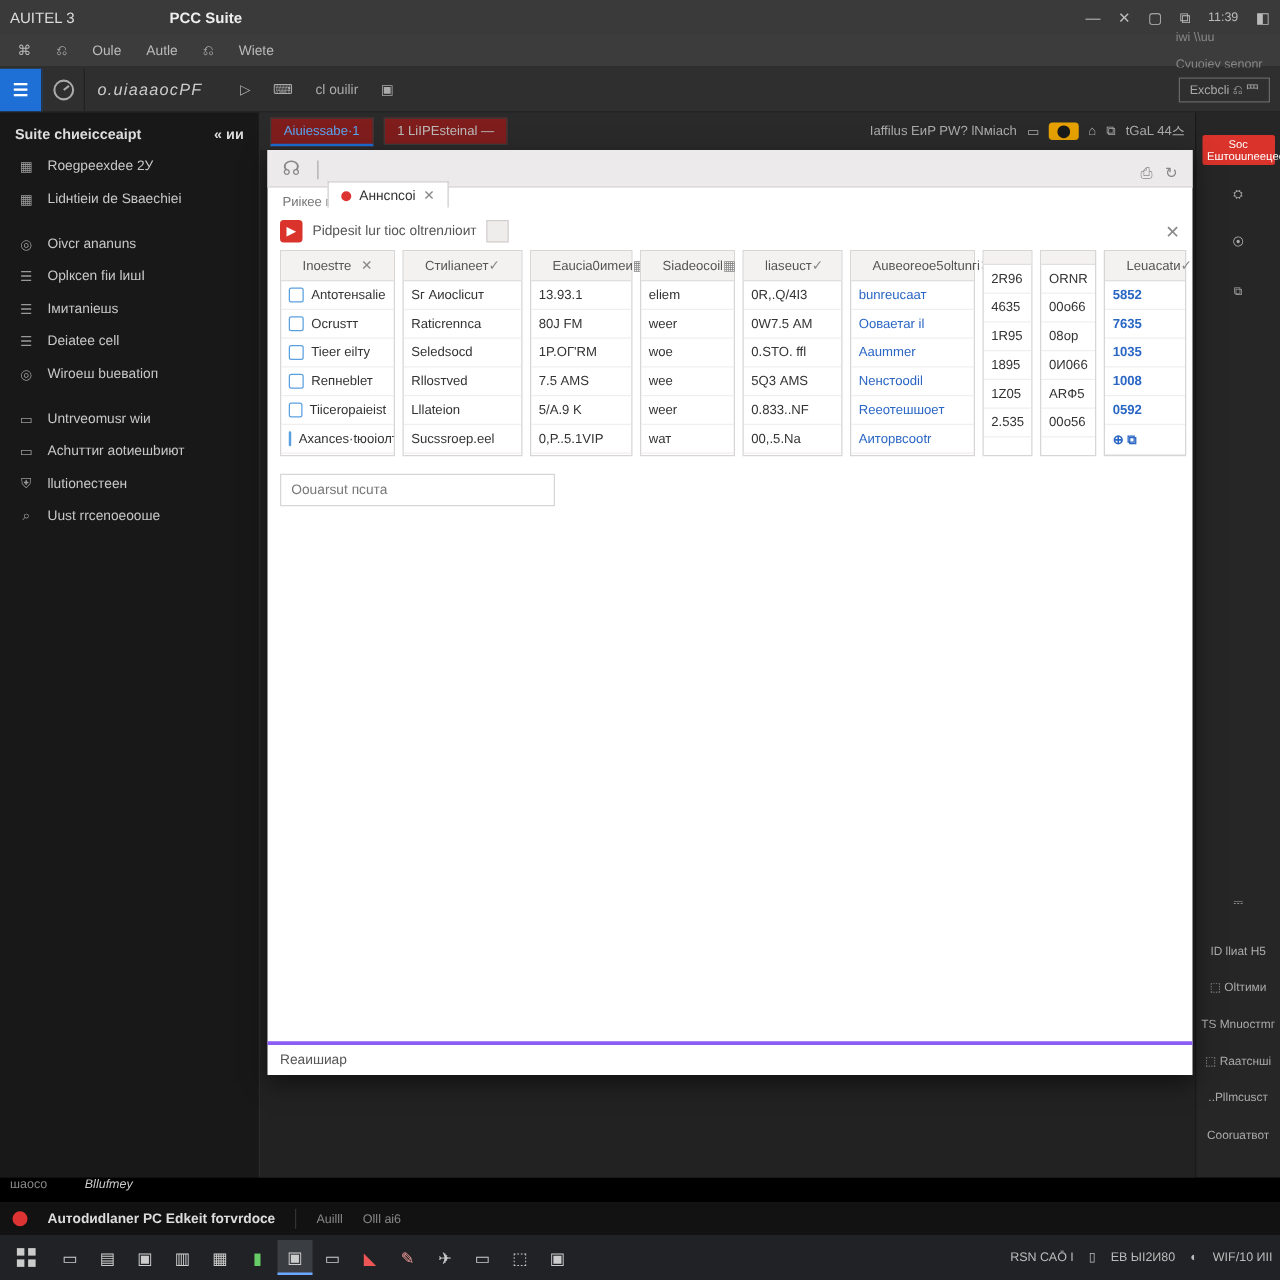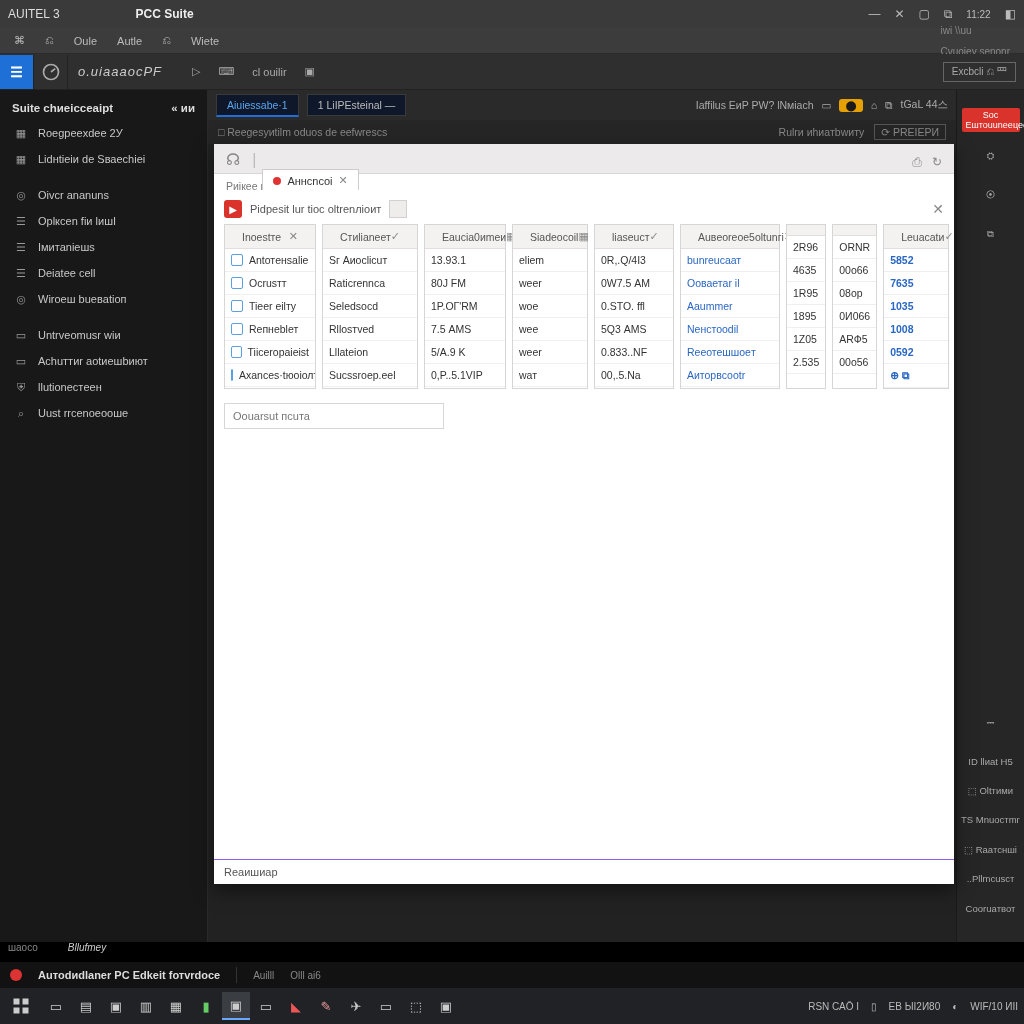--- a/index.html
+++ b/index.html
@@ -28,21 +28,21 @@
 
 .main { flex:1; display:flex; min-height:0; }
 .sidebar { width:208px; background:#181818; border-right:1px solid #2a2a2a; padding:6px 0; font-size:11px; color:#ccc; }
 .side-head { display:flex; align-items:center; justify-content:space-between; padding:6px 12px; font-weight:600; color:#ddd; font-size:11.5px;}
 .side-item { display:flex; align-items:center; gap:10px; padding:6px 14px; color:#c8c8c8; font-size:11px; }
 .side-item .ic { width:14px; height:14px; display:inline-flex; align-items:center; justify-content:center; color:#999; }
 .side-sep { height:10px; }
 
 .center { flex:1; display:flex; flex-direction:column; min-width:0; background:#222; }
 .ribbon { height:30px; background:#2a2a2a; display:flex; align-items:center; padding:0 8px; gap:8px; font-size:11px; }
-.tabchip { padding:4px 10px; border:1px solid #3a3a3a; color:#bbb; background:#0f172a; font-size:10.5px;}
+.tabchip { padding:4px 10px; border:1px solid #3a3a3a; color:#bbb; background:#7f1d1d; font-size:10.5px;}
 .tabchip.active { border-bottom:2px solid #1e6fd6; color:#5aa6ef; }
 .ribbon .r { margin-left:auto; display:flex; align-items:center; gap:8px; color:#aaa; font-size:10.5px;}
 .ribbon .r .badge { background:#e6a100; color:#1a1a1a; border-radius:3px; padding:1px 6px; font-size:10px;}
 .subribbon { height:24px; display:flex; align-items:center; padding:0 10px; gap:8px; background:#262626; font-size:10.5px; color:#888;}
 .subribbon .rlink { margin-left:auto; display:flex; gap:10px; align-items:center;}
 
 
 .workspace { flex:1; position:relative; background:#222; }
 .dialog { position:absolute; left:6px; top:0; width:740px; height:740px; background:#fff; color:#333; box-shadow:0 6px 18px rgba(0,0,0,.5); display:flex; flex-direction:column;}
 .dlg-tabs { height:30px; background:#eceaea; display:flex; align-items:flex-end; padding:0 6px; gap:4px; border-bottom:1px solid #d9d6d6;}
@@ -61,21 +61,21 @@
 .grid { display:flex; gap:6px; }
 .gcol { border:1px solid #d8d5d5; background:#fff; }
 .gh { background:#f4f2f1; border-bottom:1px solid #e2dede; font-size:10.5px; color:#555; padding:5px 17px; display:flex; align-items:center; justify-content:space-between;}
 .gh .op { color:#888; font-size:11px; }
 .gc { font-size:10.5px; padding:5px 6px; border-bottom:1px solid #f1eeee; color:#333; display:flex; align-items:center; gap:6px; white-space:nowrap; overflow:hidden;}
 .gc .ricon { width:12px;height:12px; display:inline-block; border:1px solid #5aa0e0; border-radius:2px;}
 .gc.link { color:#2a66c4; }
 .gc.blue { color:#2a66c4; font-weight:600;}
 .col-w0{width:92px}.col-w1{width:102px}.col-w2{width:82px}.col-w3{width:76px}.col-w4{width:80px}.col-w5{width:100px}.col-w6{width:52px}.col-w7{width:54px}.col-w8{width:66px}
 .searchbox { margin-top:14px; border:1px solid #d8d5d5; width:220px; padding:6px 8px; font-size:11px; color:#777;}
-.dlg-footer { margin-top:auto; border-top:1px solid #8b5cf6; padding:6px 10px; font-size:11px; color:#555;}
+.dlg-footer { margin-top:auto; border-top:3px solid #8b5cf6; padding:6px 10px; font-size:11px; color:#555;}
 
 
 .rightrail { width:68px; background:#262626; border-left:1px solid #1a1a1a; display:flex; flex-direction:column; align-items:center; gap:18px; padding-top:18px; font-size:9.5px; color:#aaa;}
 .rightrail .pill { background:#d9332b; color:#fff; font-size:9px; padding:2px 4px; border-radius:2px; width:58px; text-align:center;}
 .rightrail .lbl { text-align:center; width:60px; line-height:1.2;}
 .rightrail .ic { width:18px;height:18px; display:block; margin:0 auto 3px; }
 
 
 .tagbar { height:20px; background:#000000; display:flex; align-items:flex-start; font-size:10px; color:#888; padding:0 8px;}
 .brandstrip { height:26px; background:#121212; display:flex; align-items:center; padding:0 10px; gap:16px; font-size:11px; color:#bbb; }
@@ -105,21 +105,21 @@
       <span>AUITEL 3</span>
       <span style="width:60px"></span>
       <span style="font-weight:600;color:#eee">PCC Suite</span>
     </div>
     <div class="spacer"></div>
     <div class="winctl">
       <span>—</span>
       <span>✕</span>
       <span>▢</span>
       <span>⧉</span>
-      <span style="font-size:10px">11:22</span>
+      <span style="font-size:10px">11:39</span>
       <span>◧</span>
     </div>
   </div>
 
   <div class="menubar">
     <span>⌘</span>
     <span>⎌</span>
     <span>Oule</span>
     <span>Autle</span>
     <span>⎌</span>
@@ -207,27 +207,20 @@
       <div class="ribbon">
         <span class="tabchip active">Aiuiessabe·1</span>
         <span class="tabchip">1 LiIPEsteinal —</span>
         <div class="r">
           <span>Iaffilus EиP PW? lNмiaсh</span>
           <span>▭</span>
           <span class="badge">⬤</span>
           <span>⌂</span>
           <span>⧉</span>
           <span>tGaL 44스</span>
-        </div>
-      </div>
-      <div class="subribbon">
-        <span>□  Reegesуиtilm oduos de eefwresсs</span>
-        <div class="rlink">
-          <span>Rulrи иhиaтbwитy</span>
-          <span style="border:1px solid #555; padding:1px 6px;">⟳  PREIEPИ</span>
         </div>
       </div>
 
       <div class="workspace">
 
         <div class="dialog">
           <div class="dlg-tabs">
             <span style="padding:4px 6px;color:#888">☊</span>
             <span style="padding:4px 2px;color:#bbb">|</span>
             <div class="dlg-tab">

